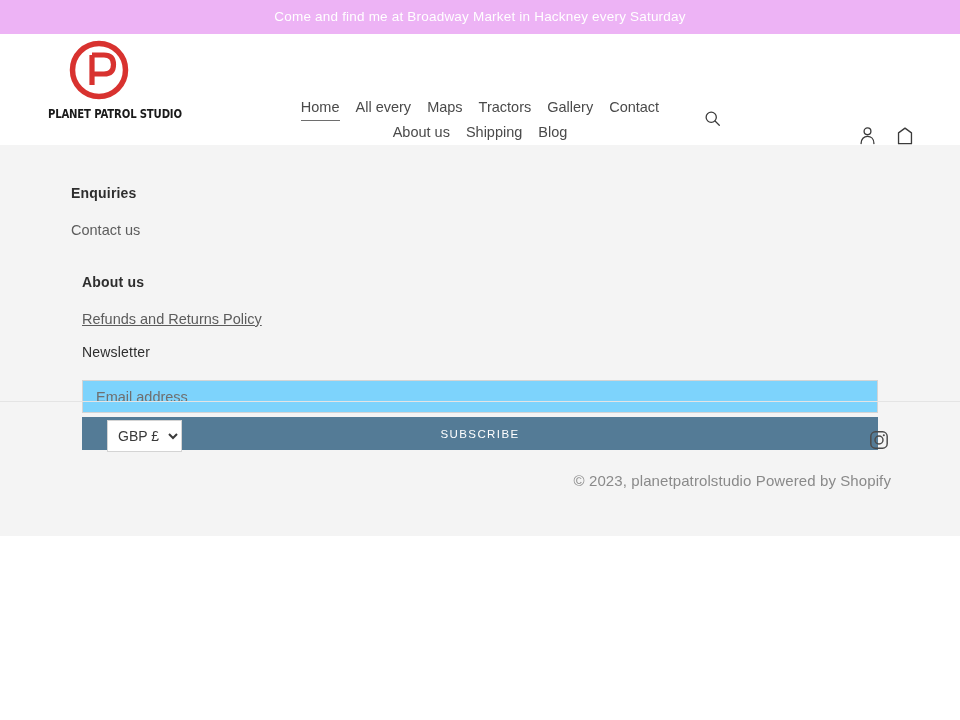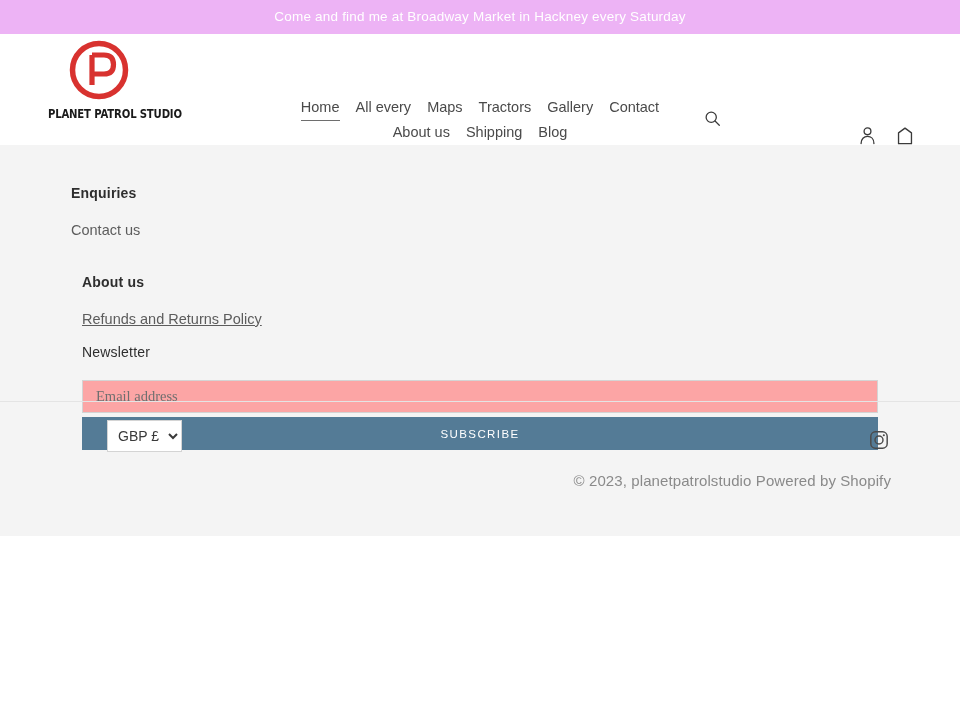--- a/index.html
+++ b/index.html
@@ -178,24 +178,24 @@
   .newsletter-heading {
     font-size: 14px;
     font-weight: 400;
     color: #2e2e2e;
     margin-bottom: 20px;
     letter-spacing: .2px;
   }
   .email-input {
     width: 796px;
     height: 33px;
-    background: #fca5a5;
+    background: #7dd3fc;
     border: 1px solid #d4d4d4;
     padding: 0 13px;
-    font-family: Liberation Serif, serif;
+    font-family: Liberation Sans, sans-serif;
     font-size: 14.5px;
     color: #4a4a4a;
     display: block;
     outline: none;
   }
   .email-input::placeholder { color: #6f6f6f; opacity: 1; }
   .subscribe-btn {
     width: 796px;
     height: 33px;
     margin-top: 4px;

